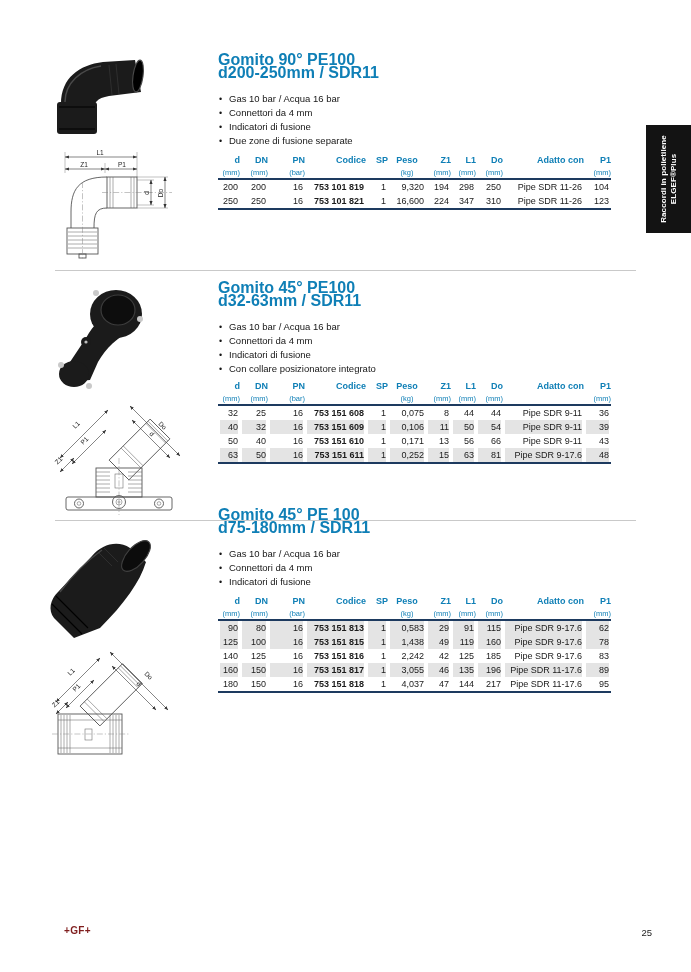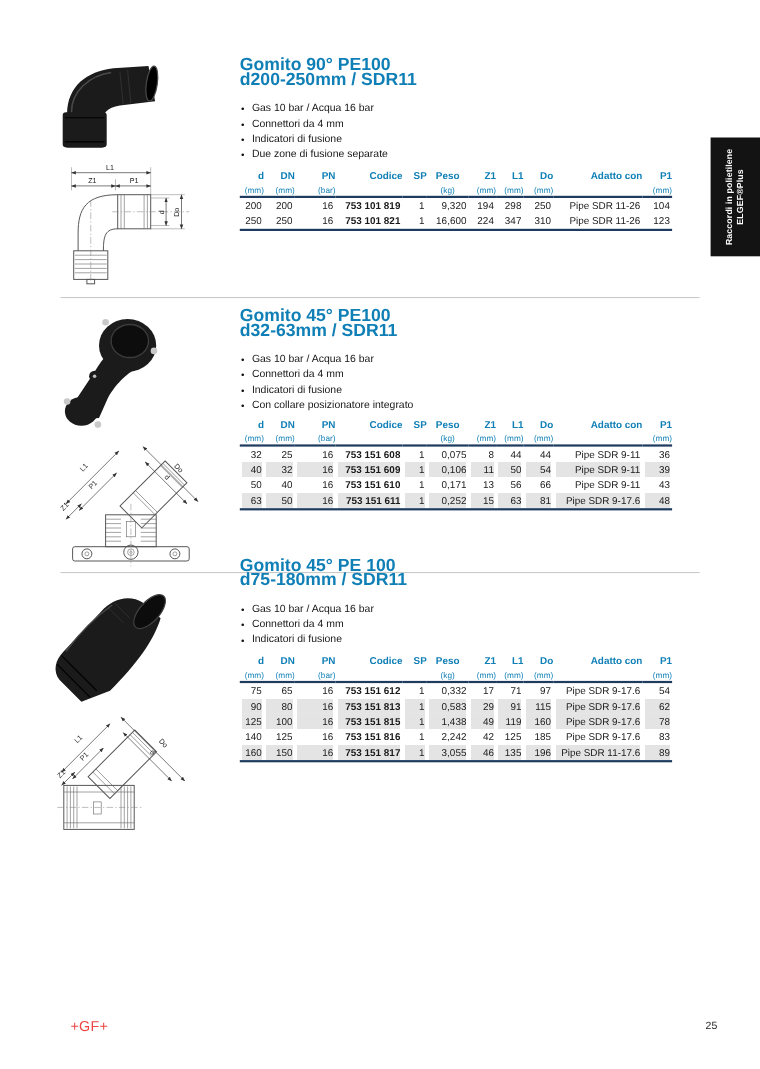--- a/index.html
+++ b/index.html
@@ -35,22 +35,22 @@
   table.spec th:nth-child(3){width:37px;} table.spec th:nth-child(4){width:61px;}
   table.spec th:nth-child(5){width:22px;} table.spec th:nth-child(6){width:38px;text-align:center;}
   table.spec th:nth-child(7){width:25px;} table.spec th:nth-child(8){width:25px;}
   table.spec th:nth-child(9){width:27px;} table.spec th:nth-child(10){width:81px;}
   table.spec th:nth-child(11){width:27px;}
   
   .img{position:absolute;}
   
   .divider{position:absolute;left:55px;width:581px;height:1px;background:#c9c9c9;}
   
-  .gf-logo{position:absolute;left:64px;top:925px;font-size:13px;font-weight:400;
-           color:#ef4444;letter-spacing:0.3px;}
+  .gf-logo{position:absolute;left:64px;top:925px;font-size:10px;font-weight:700;
+           color:#7f1d1d;letter-spacing:0.3px;}
   .page-num{position:absolute;right:39px;top:927px;font-size:9.5px;color:#222;}
   
   svg .fit{fill:none;stroke:#555;stroke-width:0.9;}
   svg .thin{fill:none;stroke:#666;stroke-width:0.55;}
   svg .dim{fill:none;stroke:#333;stroke-width:0.6;}
   svg .ext{fill:none;stroke:#777;stroke-width:0.45;}
   svg .cl{fill:none;stroke:#888;stroke-width:0.5;stroke-dasharray:6 2 1.2 2;}
   svg .dlab{font-family:"Liberation Sans",sans-serif;font-size:6.5px;fill:#222;}
 </style>
 </head>
@@ -431,33 +431,20 @@
             <th></th>
             <th>(kg)</th>
             <th>(mm)</th>
             <th>(mm)</th>
             <th>(mm)</th>
             <th></th>
             <th>(mm)</th>
           </tr>
         </thead>
         <tbody>
-          <tr>
-            <td>75</td>
-            <td>65</td>
-            <td>16</td>
-            <td>753 151 612</td>
-            <td>1</td>
-            <td>0,332</td>
-            <td>17</td>
-            <td>71</td>
-            <td>97</td>
-            <td>Pipe SDR 9-17.6</td>
-            <td>54</td>
-          </tr>
           <tr class="alt">
             <td>90</td>
             <td>80</td>
             <td>16</td>
             <td>753 151 813</td>
             <td>1</td>
             <td>0,583</td>
             <td>29</td>
             <td>91</td>
             <td>115</td>
@@ -496,20 +483,33 @@
             <td>16</td>
             <td>753 151 817</td>
             <td>1</td>
             <td>3,055</td>
             <td>46</td>
             <td>135</td>
             <td>196</td>
             <td>Pipe SDR 11-17.6</td>
             <td>89</td>
           </tr>
+          <tr>
+            <td>180</td>
+            <td>150</td>
+            <td>16</td>
+            <td>753 151 818</td>
+            <td>1</td>
+            <td>4,037</td>
+            <td>47</td>
+            <td>144</td>
+            <td>217</td>
+            <td>Pipe SDR 11-17.6</td>
+            <td>95</td>
+          </tr>
         </tbody>
       </table>
   </div>
 
   <div class="gf-logo">+GF+</div>
   <div class="page-num">25</div>
 
 </div>
 
 </body></html>

